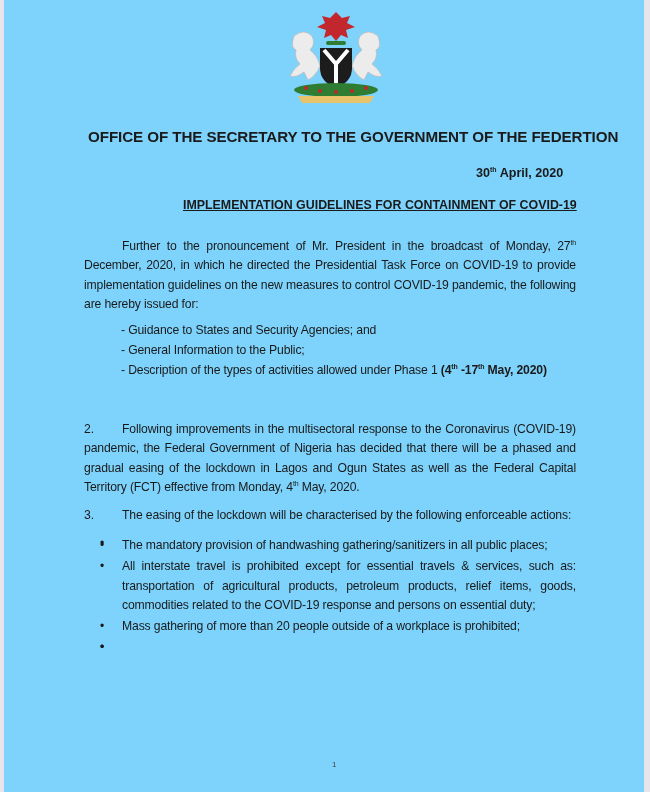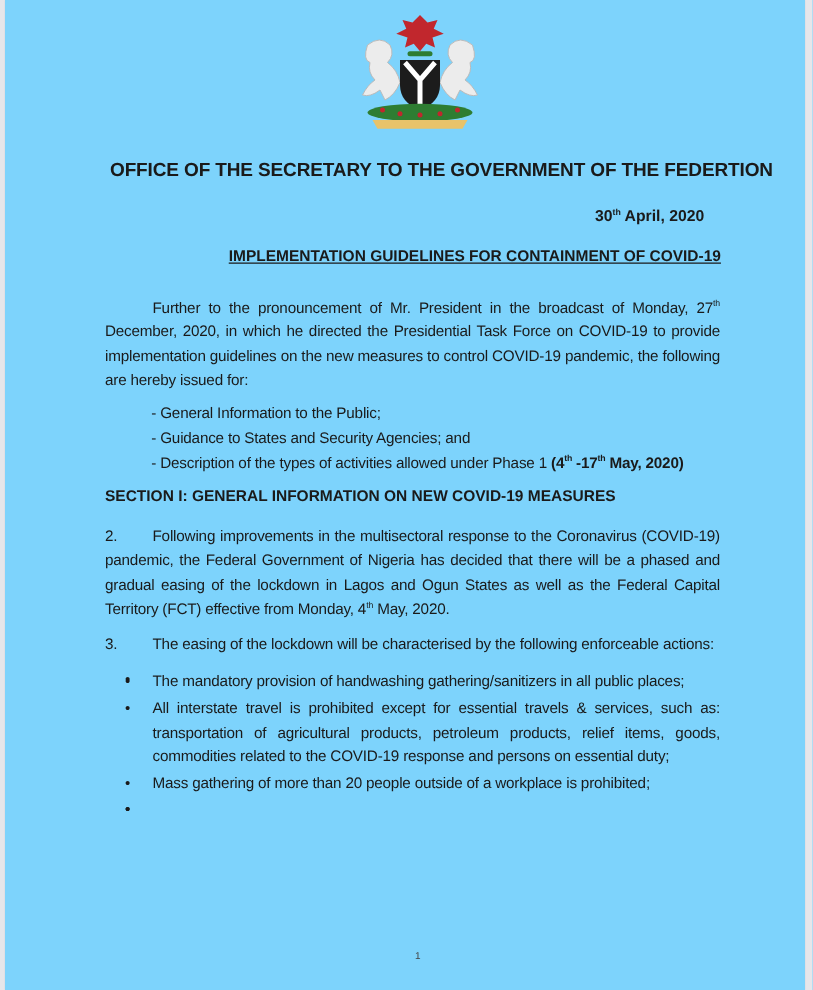--- a/index.html
+++ b/index.html
@@ -70,26 +70,25 @@
 
   <div class="abs office-title">OFFICE OF THE SECRETARY TO THE GOVERNMENT OF THE FEDERTION</div>
 
   <div class="abs date"><span>30</span><sup>th</sup><span> April, 2020</span></div>
 
   <div class="abs doc-heading">IMPLEMENTATION GUIDELINES FOR CONTAINMENT OF COVID-19</div>
 
   <div class="para intro txt"><span class="indent"></span><span>Further to the pronouncement of Mr. President in the broadcast of Monday, 27</span><sup>th</sup><span> December, 2020, in which he directed the Presidential Task Force on COVID-19 to provide implementation guidelines on the new measures to control COVID-19 pandemic, the following are hereby issued for:</span></div>
 
   <div class="dash-list txt">
+    <div>- Guidance to States and Security Agencies; and</div>
     <div>- General Information to the Public;</div>
-    <div>- Guidance to States and Security Agencies; and</div>
     <div><span>- Description of the types of activities allowed under Phase 1 </span><b><span>(4</span><sup>th</sup><span> -17</span><sup>th</sup><span> May, 2020)</span></b></div>
   </div>
 
-  <div class="abs section-title">SECTION I: GENERAL INFORMATION ON NEW COVID-19 MEASURES</div>
 
   <div class="num-para p2 txt"><span class="num">2.</span><span>Following improvements in the multisectoral response to the Coronavirus (COVID-19) pandemic, the Federal Government of Nigeria has decided that there will be a phased and gradual easing of the lockdown in Lagos and Ogun States as well as the Federal Capital Territory (FCT) effective from Monday, 4</span><sup>th</sup><span> May, 2020.</span></div>
 
   <div class="num-para p3"><span class="num">3.</span><span>The easing of the lockdown will be characterised by the following enforceable actions:</span></div>
 
   <div class="bullets">
     <div class="bullet"><span class="dot">•</span></div>
     <div class="bullet"><span class="dot">•</span><span>The mandatory provision of handwashing gathering/sanitizers in all public places;</span></div>
     <div class="bullet"><span class="dot">•</span><span>All interstate travel is prohibited except for essential travels &amp; services, such as: transportation of agricultural products, petroleum products, relief items, goods, commodities related to the COVID-19 response and persons on essential duty;</span></div>
     <div class="bullet"><span class="dot">•</span><span>Mass gathering of more than 20 people outside of a workplace is prohibited;</span></div>

